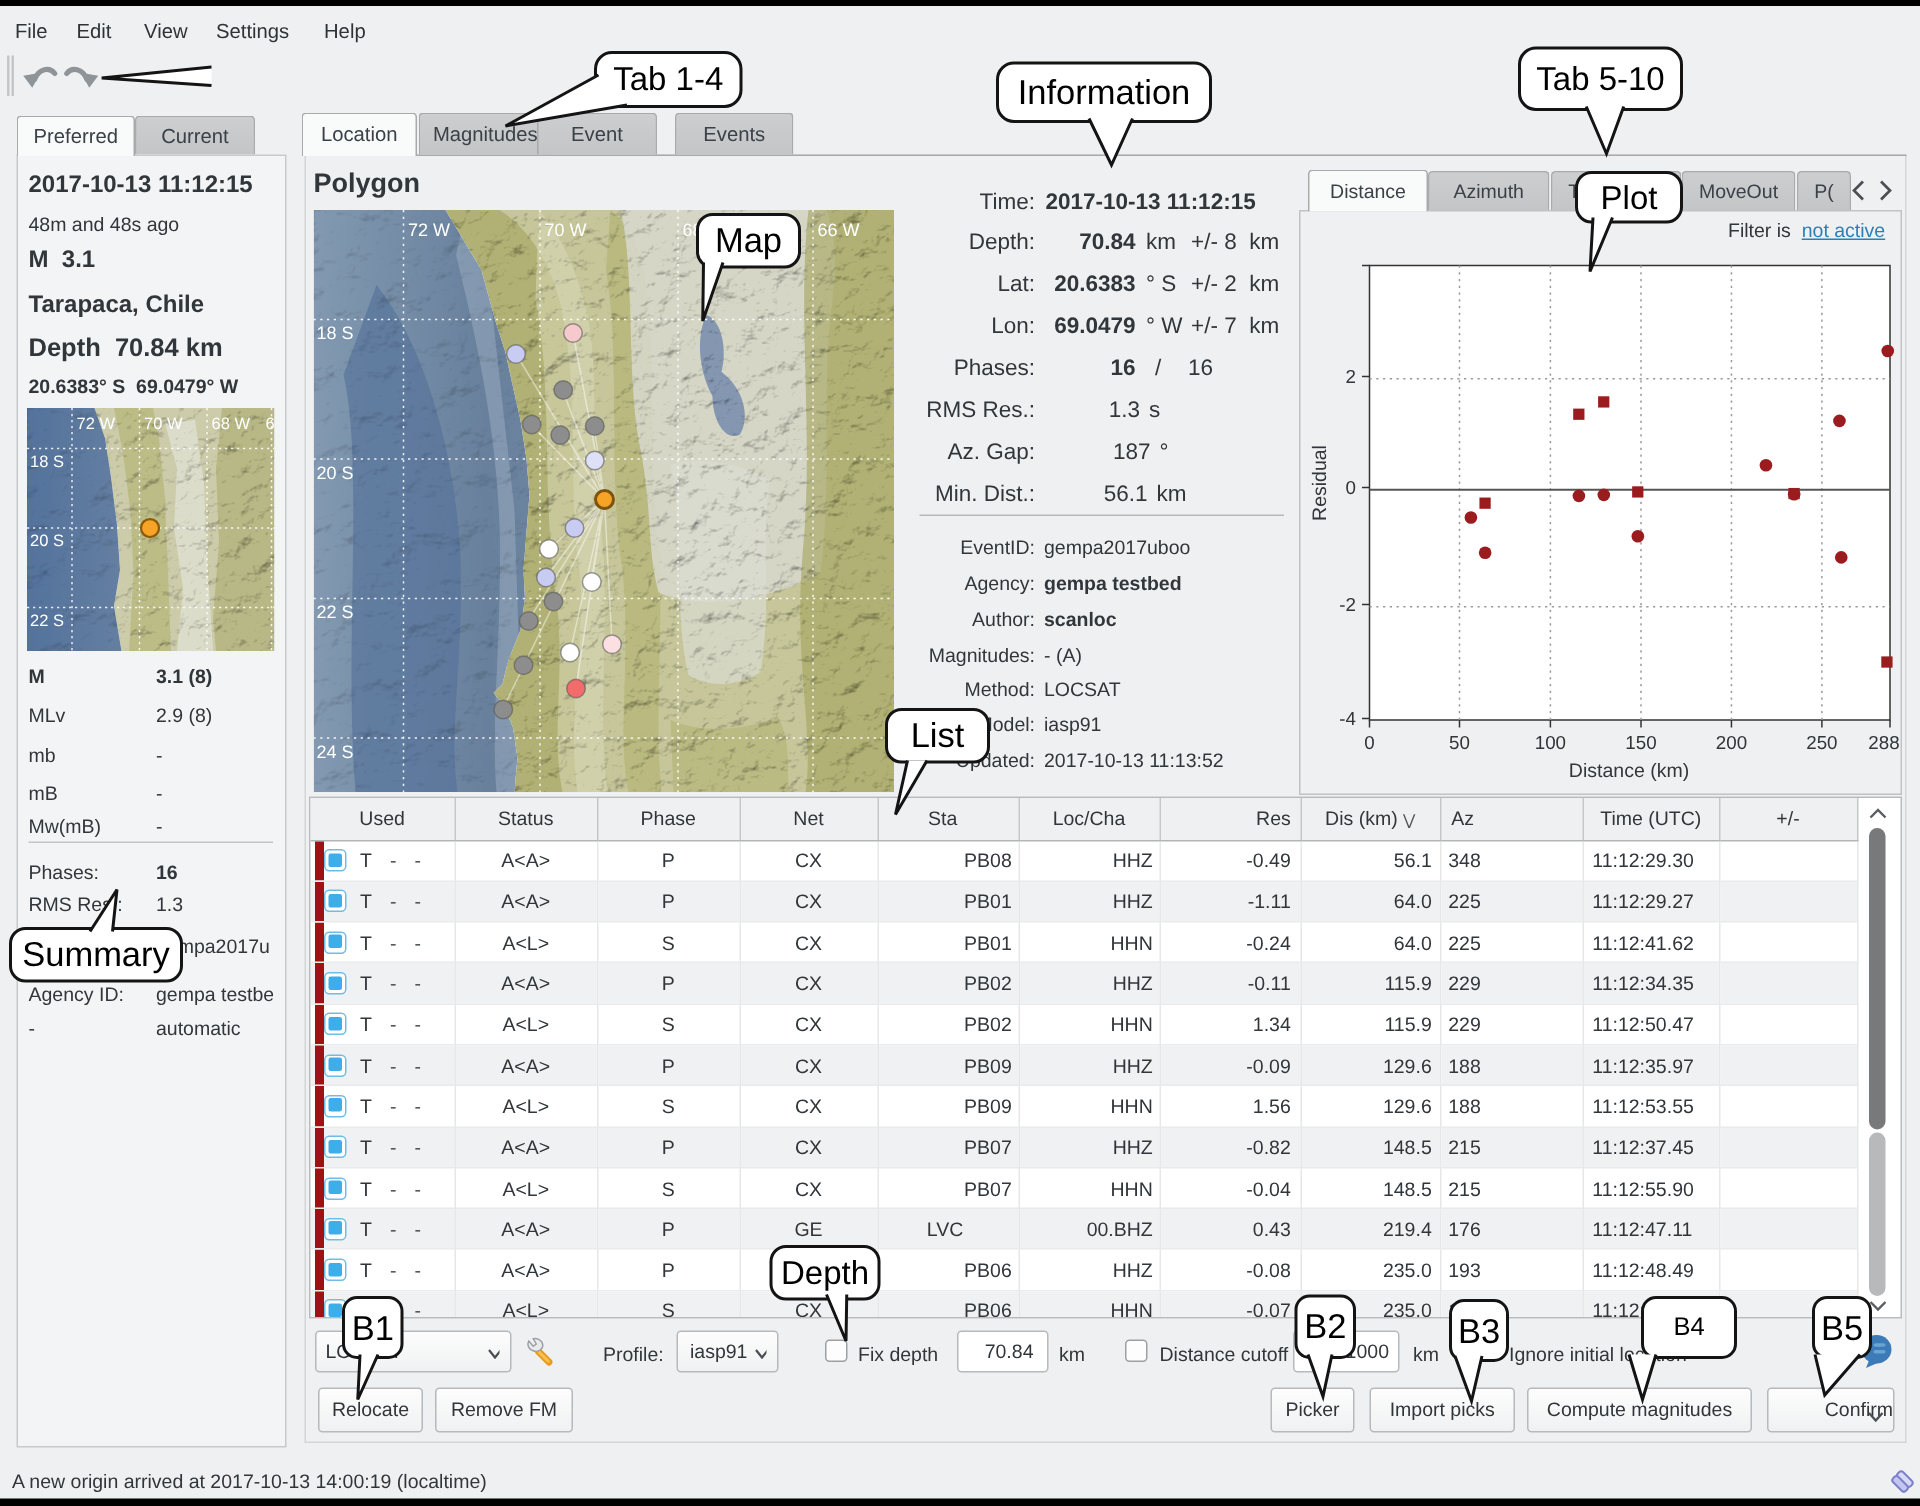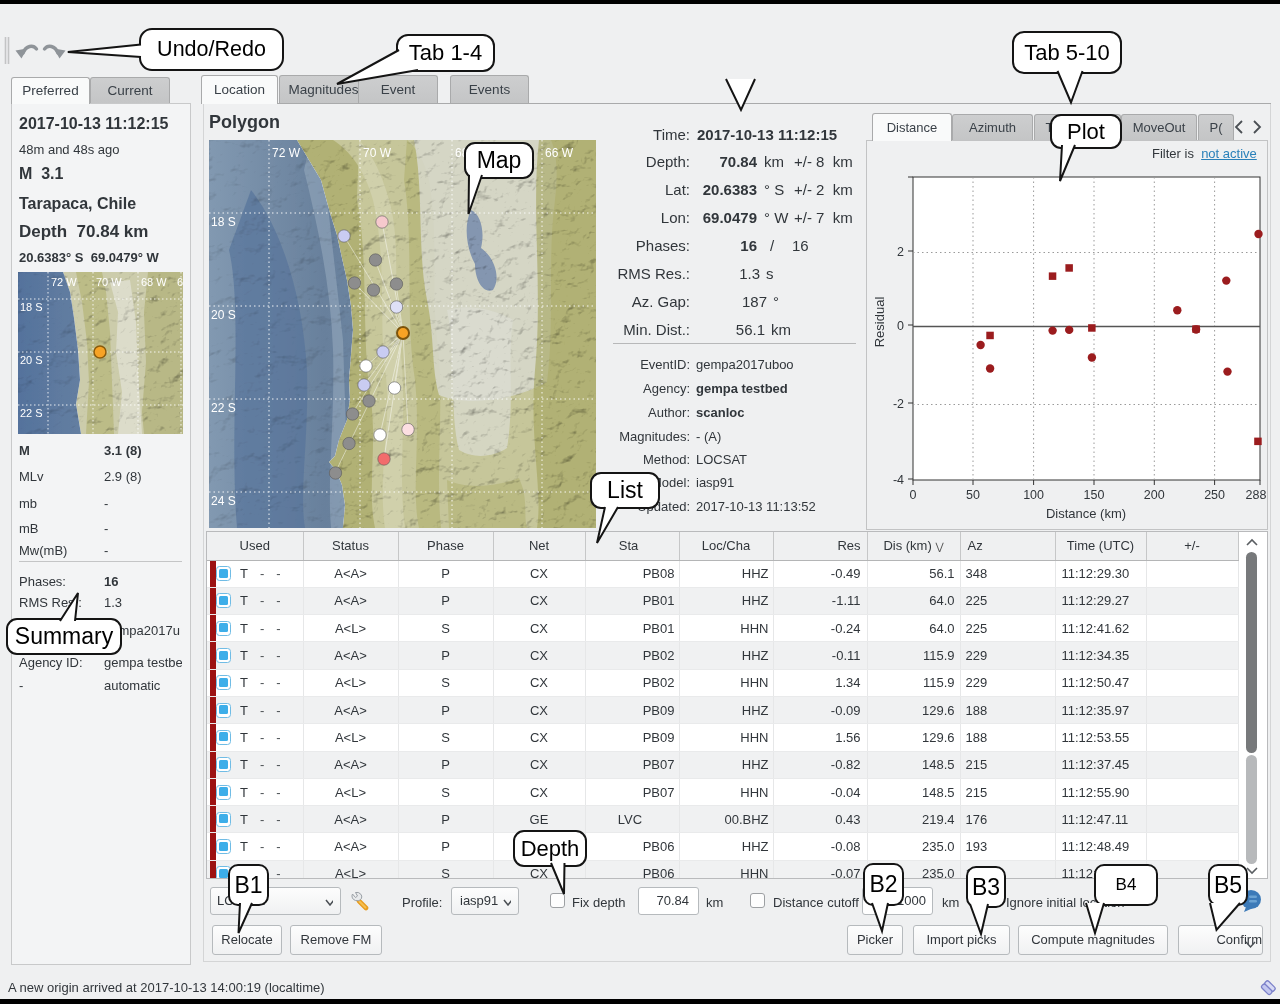--- a/index.html
+++ b/index.html
@@ -51,20 +51,27 @@
 .dsh { margin-left:12px; color:#4a4f53; }
 
 .co { position:absolute; background:#fff; border:2px solid #141414; border-radius:10px;
   color:#000; text-align:center; z-index:40; font-size:22px; }
 .tail { position:absolute; z-index:41; overflow:visible; }
 .tail path { fill:#fff; stroke:#141414; stroke-width:2; }
 </style>
 </head>
 <body>
 <div id="win">
+<div id="menubar">
+  <span style="left:10px;">File</span>
+  <span style="left:51px;">Edit</span>
+  <span style="left:96px;">View</span>
+  <span style="left:144px;">Settings</span>
+  <span style="left:216px;">Help</span>
+</div>
 <svg class="abs" style="left:0;top:32px;" width="90" height="40">
   <line x1="5.5" y1="5" x2="5.5" y2="32" stroke="#c3c4c5" stroke-width="1.6"></line>
   <line x1="8.5" y1="5" x2="8.5" y2="32" stroke="#c3c4c5" stroke-width="1.6"></line>
   <g stroke="#8f9499" fill="none" stroke-width="3.4" stroke-linecap="round">
     <path d="M23 21 C 26 13.5, 33 12.5, 36.5 17"></path>
     <path d="M58 21 C 55 13.5, 48 12.5, 44.5 17"></path>
   </g>
   <path d="M15.5 18.5 L27 16.5 L21.5 26.5 Z" fill="#8f9499"></path>
   <path d="M65.5 18.5 L54 16.5 L59.5 26.5 Z" fill="#8f9499"></path>
 </svg>
@@ -714,22 +721,22 @@
   <path d="M1062 145 L1060 181 L1075 145"></path>
   <path d="M605 507 L597 543 L618 507"></path>
   <path d="M60 621 L78 593 L75 621"></path>
   <path d="M551 863 L564 894 L564.5 863"></path>
   <path d="M240 903 L238.5 933 L252 903"></path>
   <path d="M872 903 L882 931 L888 903"></path>
   <path d="M970 904 L981 934 L988 904"></path>
   <path d="M1086 903 L1095 933 L1104 903"></path>
   <path d="M1210 903 L1216.5 930 L1240 903"></path>
 </svg>
-<div class="co" style="left:139px;top:28px;width:145px;height:43px;line-height:39px;border-radius:13px;font-size:21.5px;">Undo/Redo</div>
 <div class="co" style="left:396px;top:34px;width:99px;height:38px;line-height:34px;border-radius:12px;">Tab 1-4</div>
+<div class="co" style="left:664px;top:41px;width:144px;height:41px;line-height:37px;border-radius:12px;font-size:23px;">Information</div>
 <div class="co" style="left:1012px;top:31px;width:110px;height:43px;line-height:39px;border-radius:12px;">Tab 5-10</div>
 <div class="co" style="left:464px;top:142px;width:70px;height:37px;line-height:33px;border-radius:11px;font-size:23px;">Map</div>
 <div class="co" style="left:1050px;top:114px;width:72px;height:35px;line-height:31px;border-radius:11px;">Plot</div>
 <div class="co" style="left:590px;top:472px;width:70px;height:37px;line-height:33px;border-radius:11px;font-size:23px;">List</div>
 <div class="co" style="left:6px;top:618px;width:116px;height:37px;line-height:33px;border-radius:11px;font-size:23px;">Summary</div>
 <div class="co" style="left:513px;top:830px;width:74px;height:37px;line-height:33px;border-radius:11px;">Depth</div>
 <div class="co" style="left:228px;top:864px;width:41px;height:42px;line-height:38px;border-radius:10px;font-size:23px;">B1</div>
 <div class="co" style="left:863px;top:863px;width:41px;height:43px;line-height:39px;border-radius:10px;font-size:23px;">B2</div>
 <div class="co" style="left:966px;top:866px;width:40px;height:42px;line-height:38px;border-radius:10px;font-size:23px;">B3</div>
 <div class="co" style="left:1094px;top:864px;width:64px;height:42px;line-height:38px;border-radius:10px;font-size:17px;">B4</div>

